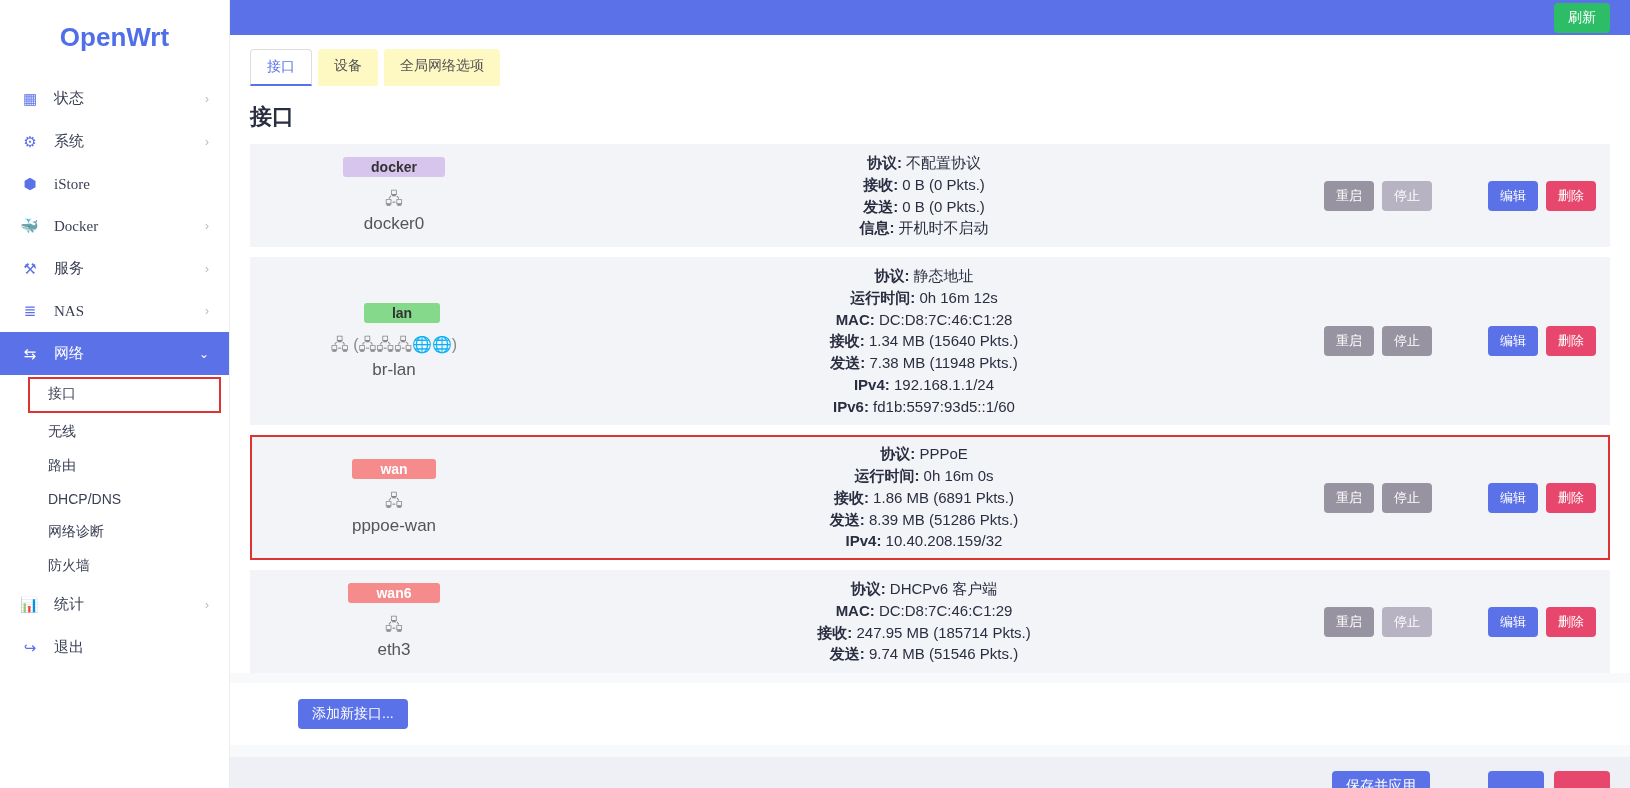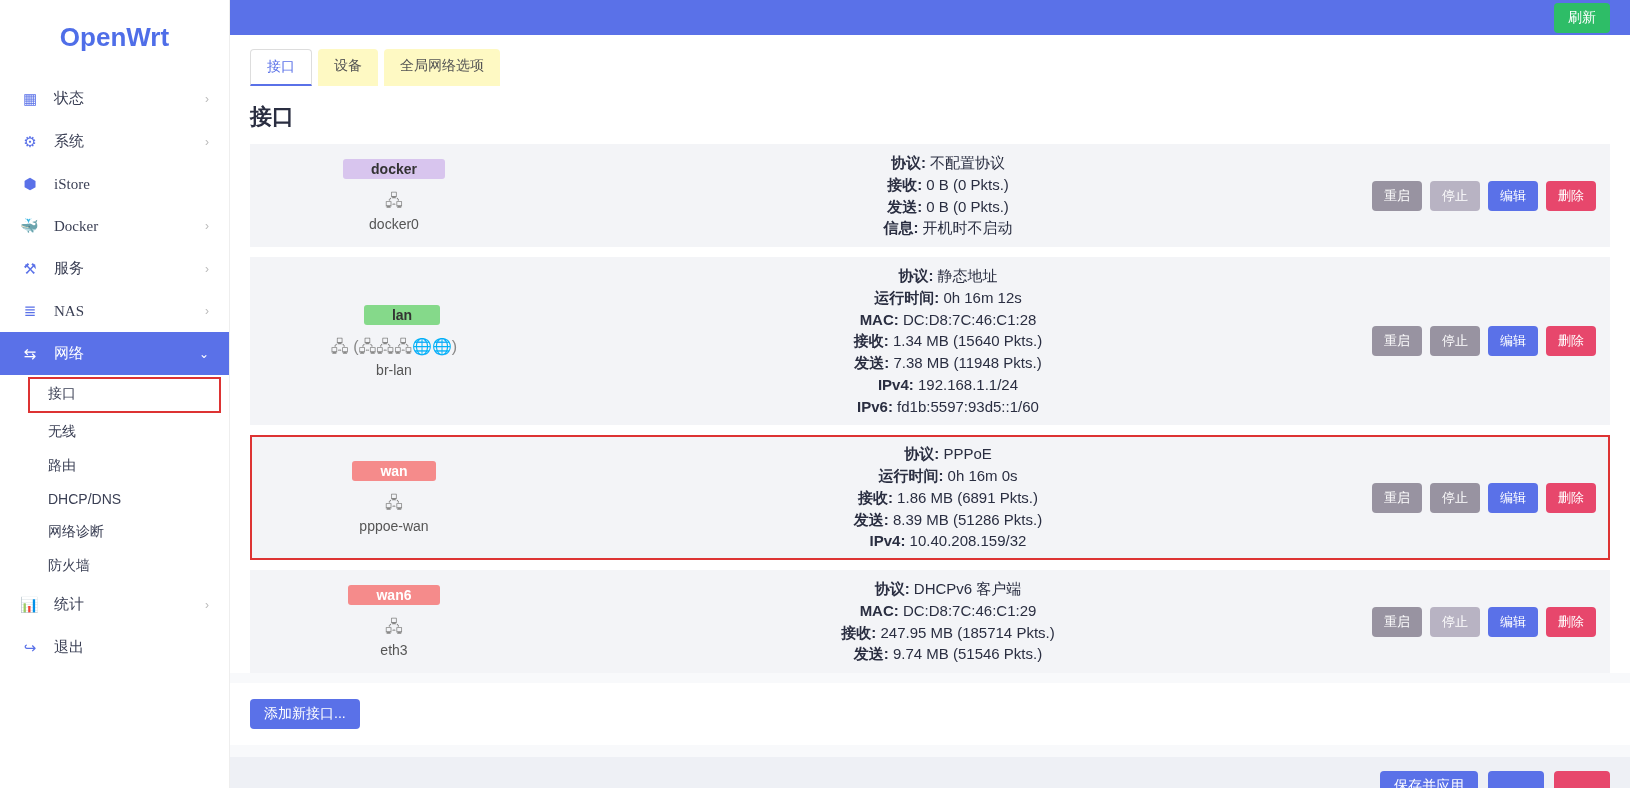--- a/index.html
+++ b/index.html
@@ -16,42 +16,42 @@
 .menu-item.no-chev .mi-chevron { visibility: hidden; }
 .submenu { padding-left: 0; }
 .sub-item { padding: 8px 20px 8px 48px; cursor: pointer; font-size: 14px; color: #3a3f54; }
 .sub-item.selected { outline: 2px solid #d33; outline-offset: -2px; border-bottom: 2px solid #5a71e8; margin: 2px 8px 2px 28px; padding-left: 20px; }
 
 .main { flex: 1; background: #f8f9fb; position: relative; padding-bottom: 60px; }
 .topbar { background: #5a71e8; height: 35px; display: flex; justify-content: flex-end; align-items: center; padding: 8px 20px; }
 .btn { border: none; border-radius: 4px; padding: 6px 14px; font-size: 14px; cursor: pointer; color: #fff; }
 .btn-green { background: #2ebd67; }
 .btn-gray { background: #9893a1; }
-.btn-blue { background: #5a71e8; }
+.btn-blue { background: #5a71e8; margin-left: 48px; }
 .btn-red { background: #e7476c; }
 .btn-gray-light { background: #b8b3c3; }
 .btn-sm { padding: 6px 12px; font-size: 13px; text-align: center; }
 
 .content { padding: 14px 20px 0; background: #fff; margin: 0; }
 .tabs { display: flex; gap: 6px; }
 .tab { padding: 8px 16px; background: #fef9c3; border-radius: 4px 4px 0 0; cursor: pointer; font-size: 14px; color: #555; }
 .tab.active { background: #fff; color: #5a71e8; border: 1px solid #ddd; border-bottom: 2px solid #5a71e8; }
 
 h2.section-title { font-size: 22px; font-weight: 700; margin: 16px 0 12px; color: #2a2e41; }
 
 .if-row { display: flex; align-items: center; background: #f3f4f7; padding: 8px 14px; margin-bottom: 10px; }
 .if-row.highlight { outline: 2px solid #d33; outline-offset: -2px; gap: 12px; }
 .if-left { width: 260px; display:flex; justify-content:center;}
 .if-badge { display:flex; flex-direction:column; align-items:center; }
 .if-badge-name { padding: 2px 28px; border-radius: 3px; font-size: 14px; font-weight: 600; color: #333; }
 .badge-purple { background: #d8c5ee; }
 .badge-green { background: #85d98a; margin-left: 16px; }
 .badge-salmon { background: #f58b8b; color:#fff; }
 .if-badge-icon { margin-top: 10px; font-size: 16px; color: #888; }
-.if-badge-dev { font-size: 14px; color: #555; }
+.if-badge-dev { font-size: 17px; color: #555; }
 .if-mid { flex: 1; text-align: center; font-size: 15px; line-height: 1.45; color: #2a2e41; }
 .if-mid .k { font-weight: 700; }
 .if-actions { display: flex; gap: 8px; }
 
 .add-row { padding: 16px 20px; background:#fff; }
 .footer-bar { background: #eef0f5; padding: 14px 20px; display:flex; justify-content:flex-end; gap:10px; margin-top: 12px;}
 .btn-blue-dd { background:#5a71e8; display:inline-flex; align-items:center; gap:8px;flex-direction:column;}
 .dd-arrow { font-size:10px; }
 </style>
 </head>

